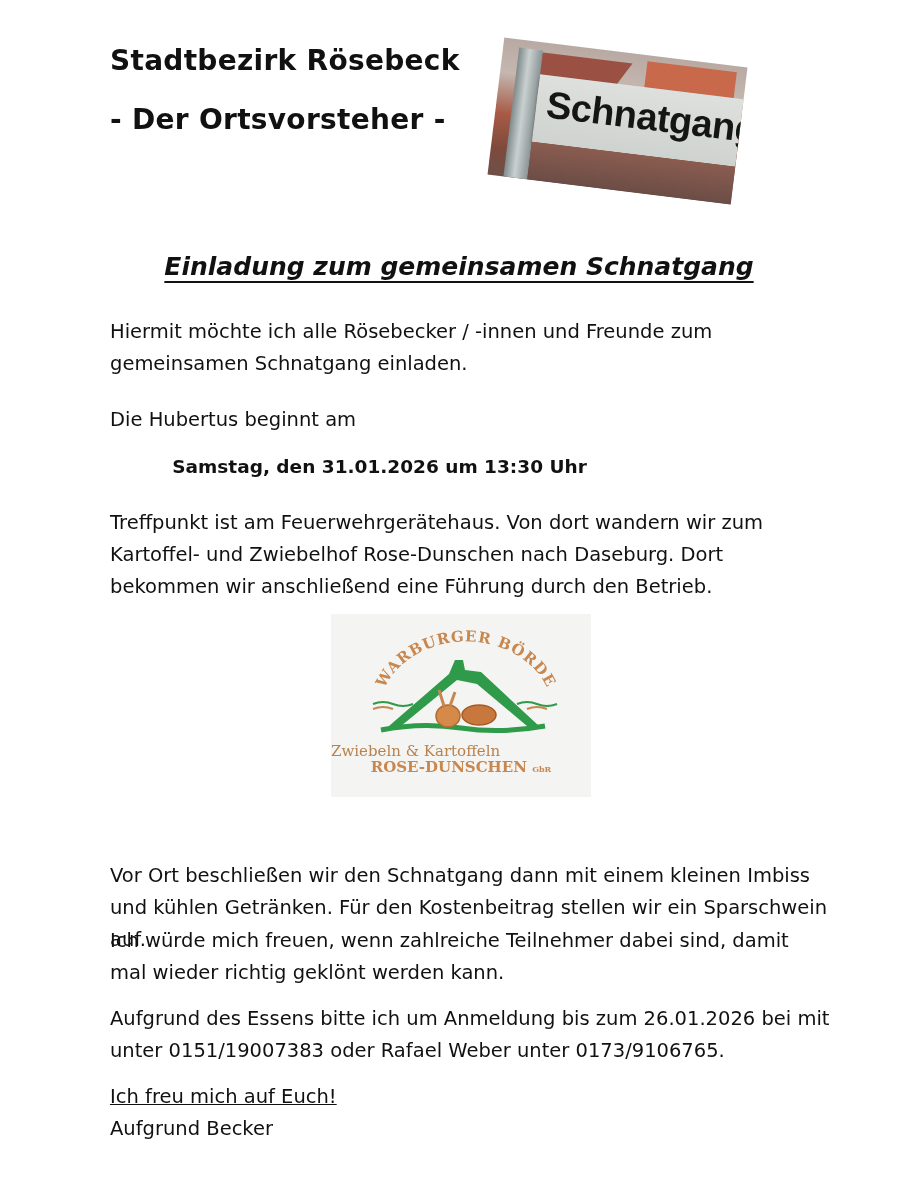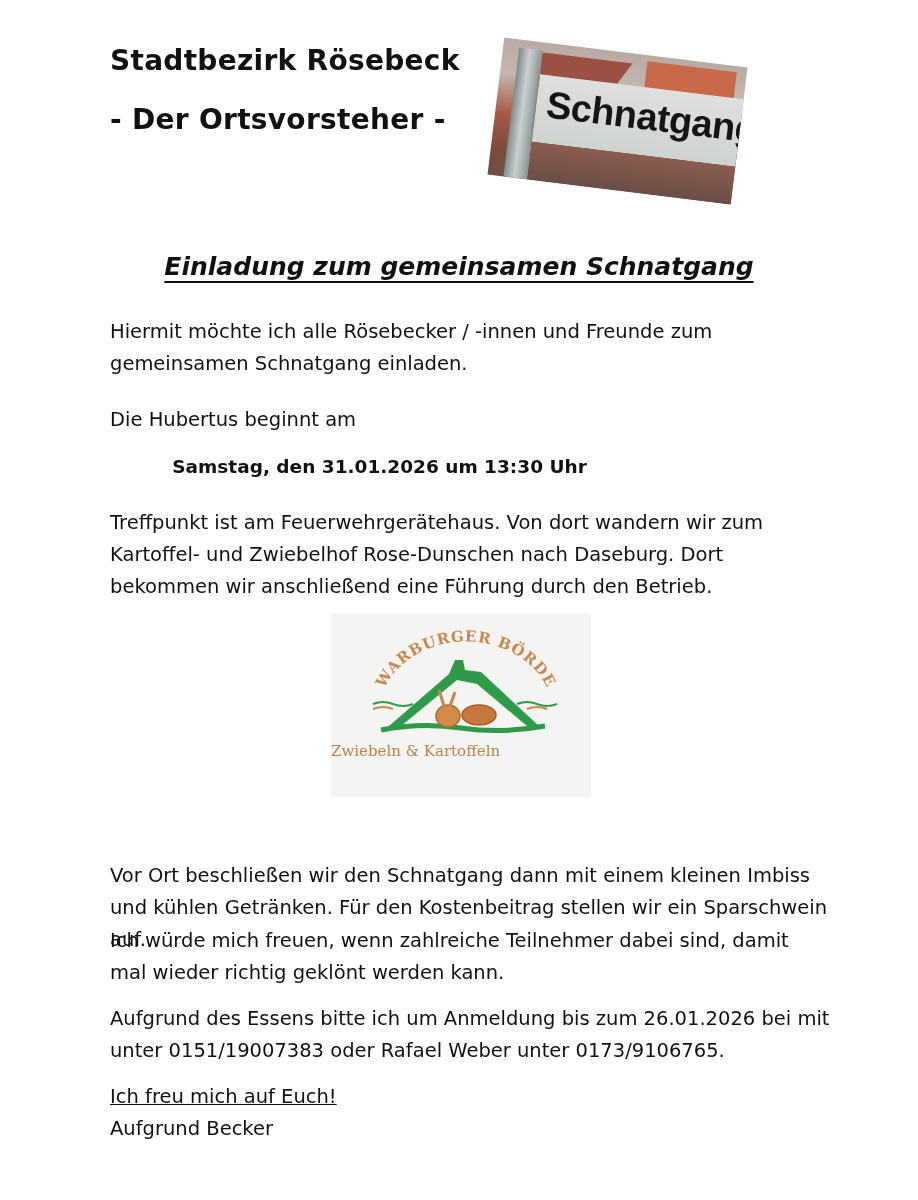--- a/index.html
+++ b/index.html
@@ -100,19 +100,20 @@
     <path d="M 50 116 Q 90 108 130 114 T 214 112" stroke="#2e9a4a" stroke-width="5" fill="none"></path>
     <path d="M 42 90 q 10 -4 20 0 t 20 0" stroke="#2e9a4a" stroke-width="2" fill="none"></path>
     <path d="M 42 95 q 10 -4 20 0" stroke="#c8874f" stroke-width="2" fill="none"></path>
     <path d="M 186 90 q 10 -4 20 0 t 20 0" stroke="#2e9a4a" stroke-width="2" fill="none"></path>
     <path d="M 196 95 q 10 -4 20 0" stroke="#c8874f" stroke-width="2" fill="none"></path>
     <ellipse cx="117" cy="102" rx="12" ry="11" fill="#d58a4a" stroke="#b06a30" stroke-width="1.5"></ellipse>
     <path d="M 113 92 L 108 76 M 119 92 L 124 78" stroke="#c8874f" stroke-width="3"></path>
     <ellipse cx="148" cy="101" rx="17" ry="10" fill="#c8773d" stroke="#a35c28" stroke-width="1.5"></ellipse>
   </svg>
   <div class="logo-sub">Zwiebeln &amp; Kartoffeln</div>
+  <div class="logo-name"><span>ROSE-DUNSCHEN</span> <span class="gbr">GbR</span></div>
 </div>
 
 <div class="para" id="p4">Vor Ort beschließen wir den Schnatgang dann mit einem kleinen Imbiss und kühlen Getränken. Für den Kostenbeitrag stellen wir ein Sparschwein auf.</div>
 <div class="para" id="p5">Ich würde mich freuen, wenn zahlreiche Teilnehmer dabei sind, damit mal wieder richtig geklönt werden kann.</div>
 <div class="para" id="p6">Aufgrund des Essens bitte ich um Anmeldung bis zum 26.01.2026 bei mit unter 0151/19007383 oder Rafael Weber unter 0173/9106765.</div>
 <div class="para" id="p7">Ich freu mich auf Euch!</div>
 <div class="para" id="p8">Aufgrund Becker</div>
 
 </body></html>

